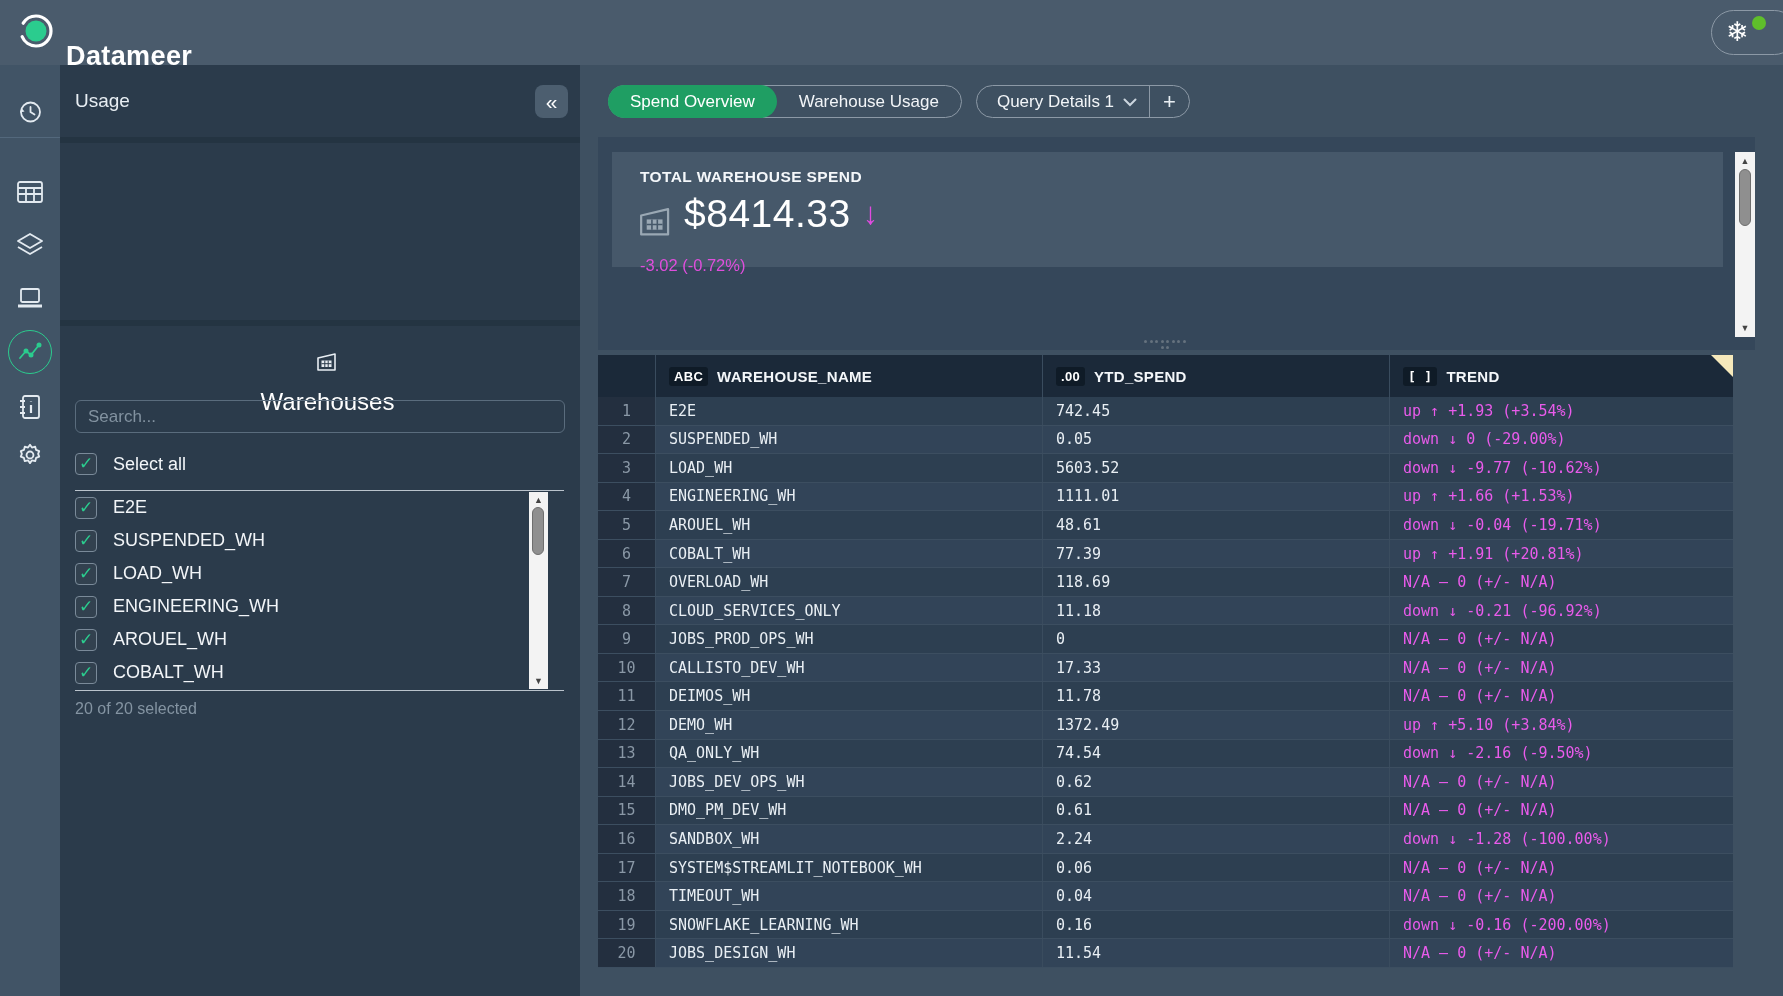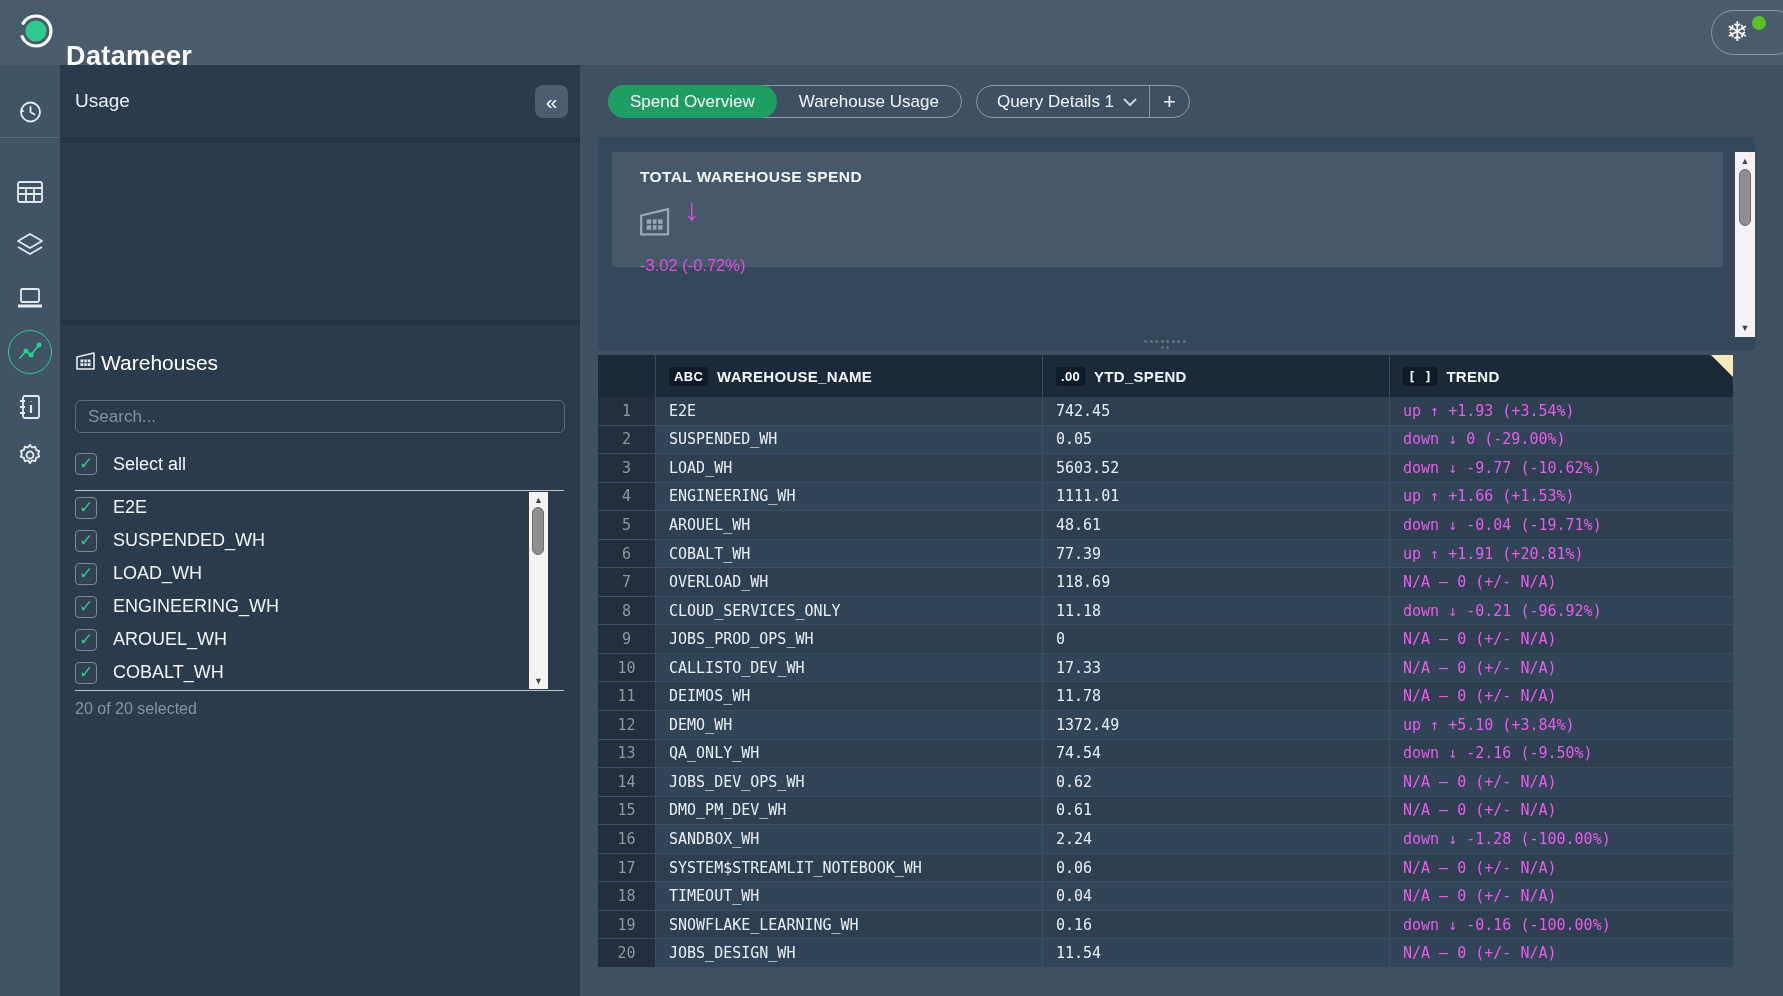--- a/index.html
+++ b/index.html
@@ -28,21 +28,21 @@
   
   .sidebar { position:absolute; left:60px; top:65px; width:520px; height:931px; background:#243442; }
   .sb-section { position:absolute; left:0; width:520px; background:#2B3B4B; }
   .sb-header { top:0; height:72px; display:flex; align-items:center; }
   .sb-title { color:#E8EEF3; font-size:19px; margin-left:15px; }
   .collapse-btn { position:absolute; right:12px; top:20px; width:33px; height:33px; background:#4C5E6F; border-radius:8px; border:none; color:#fff; font-size:21px; line-height:31px; text-align:center; cursor:pointer; font-family:"Liberation Sans",sans-serif; }
   .sb-nav { top:78px; height:177px; padding:32px 0 0 15px; }
   .nav-item { color:#F2F5F8; font-size:19px; letter-spacing:.3px; height:45px; cursor:pointer; }
   .nav-item.active { color:#2DCF8F; }
   .sb-wh { top:261px; height:670px; }
-  .wh-title-row { display:flex; align-items:center; gap:2px; margin:24px 0 0 15px; color:#fff; font-size:21px; }
+  .wh-title-row { display:flex; align-items:center; gap:10px; margin:24px 0 0 15px; color:#fff; font-size:24px;flex-direction:column; }
   .wh-search { position:absolute; left:15px; top:74px; width:490px; height:33px; background:transparent; border:1px solid #5A6C7D; border-radius:6px; color:#e5e5e5; font-size:17px; padding:0 12px; font-family:"Liberation Sans",sans-serif; }
   .wh-search::placeholder { color:#8292A0; }
   .selectall-row { position:absolute; left:15px; top:127px; display:flex; align-items:center; gap:16px; }
   .cb { width:22px; height:22px; border:1.5px solid #7A8A99; border-radius:4px; background:#32414f; color:#2BCC8E; font-size:17px; line-height:20px; text-align:center; flex:0 0 22px; cursor:pointer; }
   .cb-label { color:#F2F5F8; font-size:18px; }
   .sb-div { position:absolute; left:15px; width:489px; height:1px; background:#D3DCE3; opacity:.85; }
   .wh-list { position:absolute; left:15px; top:165px; width:489px; height:198px; overflow:hidden; }
   .wh-item { display:flex; align-items:center; gap:16px; height:33px; }
   .wh-scroll { position:absolute; left:469px; top:166px; width:19px; height:197px; background:#F3F3F3; }
   .scroll-arrow { position:absolute; left:0; width:100%; text-align:center; color:#444; font-size:9px; cursor:pointer; }
@@ -264,20 +264,21 @@
     <div class="kpi-card">
       <div class="kpi-title">TOTAL WAREHOUSE SPEND</div>
       <div class="kpi-icon">
         <svg width="38" height="34" viewBox="0 0 24 21" fill="none" stroke="#9AA8B4" stroke-width="1.4">
           <path d="M2 7 L2 19 L19 19 L19 3 L2 7 Z" stroke-linejoin="round"></path>
           <rect x="5.5" y="9.5" width="10" height="6.5" fill="#9AA8B4" stroke="none"></rect>
           <path d="M8.8 9.5 v6.5 M12.2 9.5 v6.5 M5.5 12.7 h10" stroke="#46586A" stroke-width="1"></path>
         </svg>
       </div>
       <div class="kpi-value-row">
+        <span class="kpi-value">$8414.33</span>
         <span class="kpi-arrow">↓</span>
       </div>
       <div class="kpi-delta">-3.02 (-0.72%)</div>
     </div>
   </div>
 
   <div class="main-scroll">
     <span class="scroll-arrow" style="top:4px">▲</span>
     <span class="scroll-thumb" style="top:17px; height:57px; left:3.5px"></span>
     <span class="scroll-arrow" style="bottom:4px">▼</span>
@@ -419,21 +420,21 @@
         <div class="g-row">
           <div class="td num c-num">18</div>
           <div class="td name c-name">TIMEOUT_WH</div>
           <div class="td ytd c-ytd">0.04</div>
           <div class="td trend c-trend">N/A – 0 (+/- N/A)</div>
         </div>
         <div class="g-row">
           <div class="td num c-num">19</div>
           <div class="td name c-name">SNOWFLAKE_LEARNING_WH</div>
           <div class="td ytd c-ytd">0.16</div>
-          <div class="td trend c-trend">down ↓ -0.16 (-100.00%)</div>
+          <div class="td trend c-trend">down ↓ -0.16 (-200.00%)</div>
         </div>
         <div class="g-row">
           <div class="td num c-num">20</div>
           <div class="td name c-name">JOBS_DESIGN_WH</div>
           <div class="td ytd c-ytd">11.54</div>
           <div class="td trend c-trend">N/A – 0 (+/- N/A)</div>
         </div>
       </div>
     <div class="corner"></div>
   </div>

